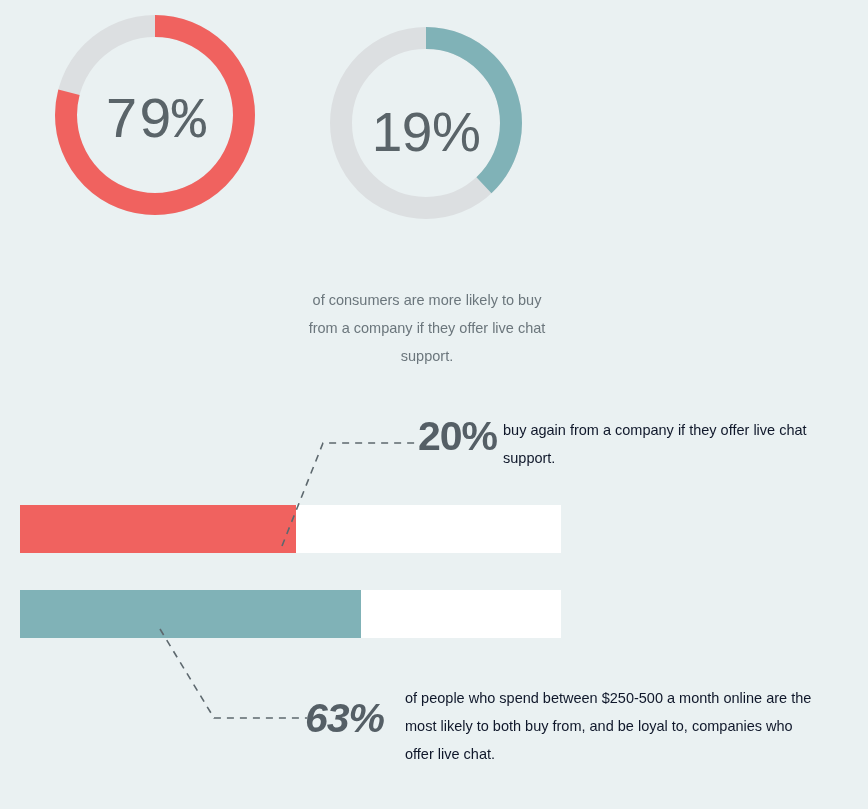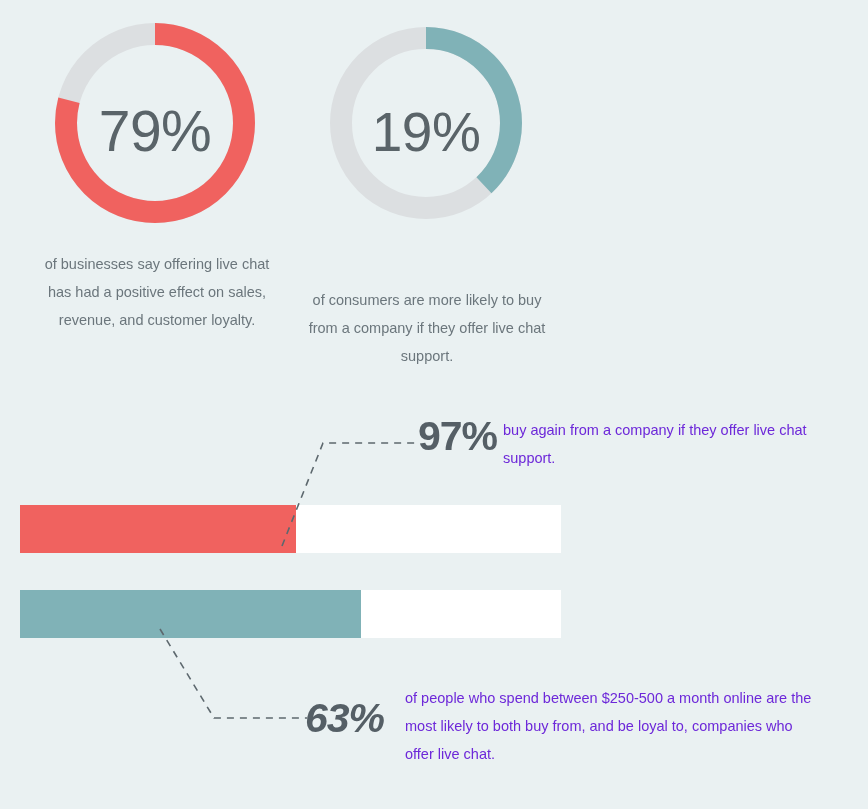--- a/index.html
+++ b/index.html
@@ -20,21 +20,21 @@
     left: 0;
     top: 0;
     width: 868px;
     height: 809px;
   }
 
   
   .donut-wrap {
     position: absolute;
   }
-  .donut-wrap.first  { left: 55px;  top: 22px; width: 200px; height: 202px; }
+  .donut-wrap.first  { left: 55px;  top: 14px; width: 200px; height: 202px; font-family: Liberation Mono, monospace; }
   .donut-wrap.second { left: 330px; top: 26px; width: 192px; height: 194px; }
 
   .donut-svg { display: block; width: 100%; height: 100%; }
 
   .donut-label {
     position: absolute;
     left: 0;
     right: 0;
     text-align: center;
     color: #5a6469;
@@ -93,41 +93,40 @@
     font-weight: bold;
     color: #555f66;
     letter-spacing: -1px;
     line-height: 1;
   }
   .callout.top .callout-pct    { left: 0; top: 8px; }
   .callout.bottom .callout-pct { left: 0; top: 14px; font-style: italic; }
 
   .callout-text {
     position: absolute;
-    color: #6d28d9;
+    color: #0f172a;
     font-size: 14.5px;
     line-height: 28px;
   }
   .callout.top .callout-text    { left: 85px; top: 8px;  width: 320px; }
   .callout.bottom .callout-text { left: 100px; top: 0px; width: 412px; }
 </style>
 </head>
 <body>
 
 <div class="canvas">
 
   <div class="donut-wrap first">
     <svg class="donut-svg" viewBox="0 0 200 202">
       <circle cx="100" cy="101" r="89" fill="none" stroke="#dcdfe1" stroke-width="22"></circle>
       <circle cx="100" cy="101" r="89" fill="none" stroke="#f0625f" stroke-width="22" stroke-dasharray="441.77 559.20" stroke-dashoffset="0" transform="rotate(-90 100 101)"></circle>
     </svg>
     <div class="donut-label">79%</div>
   </div>
 
-  <div class="donut-caption first">of businesses say offering live chat has had a positive effect on sales, revenue, and customer loyalty.</div>
 
   <div class="donut-wrap second">
     <svg class="donut-svg" viewBox="0 0 192 194">
       <circle cx="96" cy="97" r="85" fill="none" stroke="#dcdfe1" stroke-width="22"></circle>
       <circle cx="96" cy="97" r="85" fill="none" stroke="#80b2b7" stroke-width="22" stroke-dasharray="202.95 534.07" stroke-dashoffset="0" transform="rotate(-90 96 97)"></circle>
     </svg>
     <div class="donut-label">19%</div>
   </div>
 
   <div class="donut-caption second">of consumers are more likely to buy from a company if they offer live chat support.</div>
@@ -139,21 +138,21 @@
   <div class="bar-track teal-track">
     <div class="bar-fill teal" style="width: 340.8px; background: rgb(128, 178, 183);"></div>
   </div>
 
   <svg class="leaders" viewBox="0 0 868 809">
     <polyline points="282,546 323,443 420,443" fill="none" stroke="#5d686e" stroke-width="1.6" stroke-dasharray="7 6"></polyline>
     <polyline points="160,629 214,718 307,718" fill="none" stroke="#5d686e" stroke-width="1.6" stroke-dasharray="7 6"></polyline>
   </svg>
 
   <div class="callout top">
-    <div class="callout-pct">97%</div>
+    <div class="callout-pct">20%</div>
     <div class="callout-text">buy again from a company if they offer live chat support.</div>
   </div>
 
   <div class="callout bottom">
     <div class="callout-pct">63%</div>
     <div class="callout-text">of people who spend between $250-500 a month online are the most likely to both buy from, and be loyal to, companies who offer live chat.</div>
   </div>
 
 </div>
 

